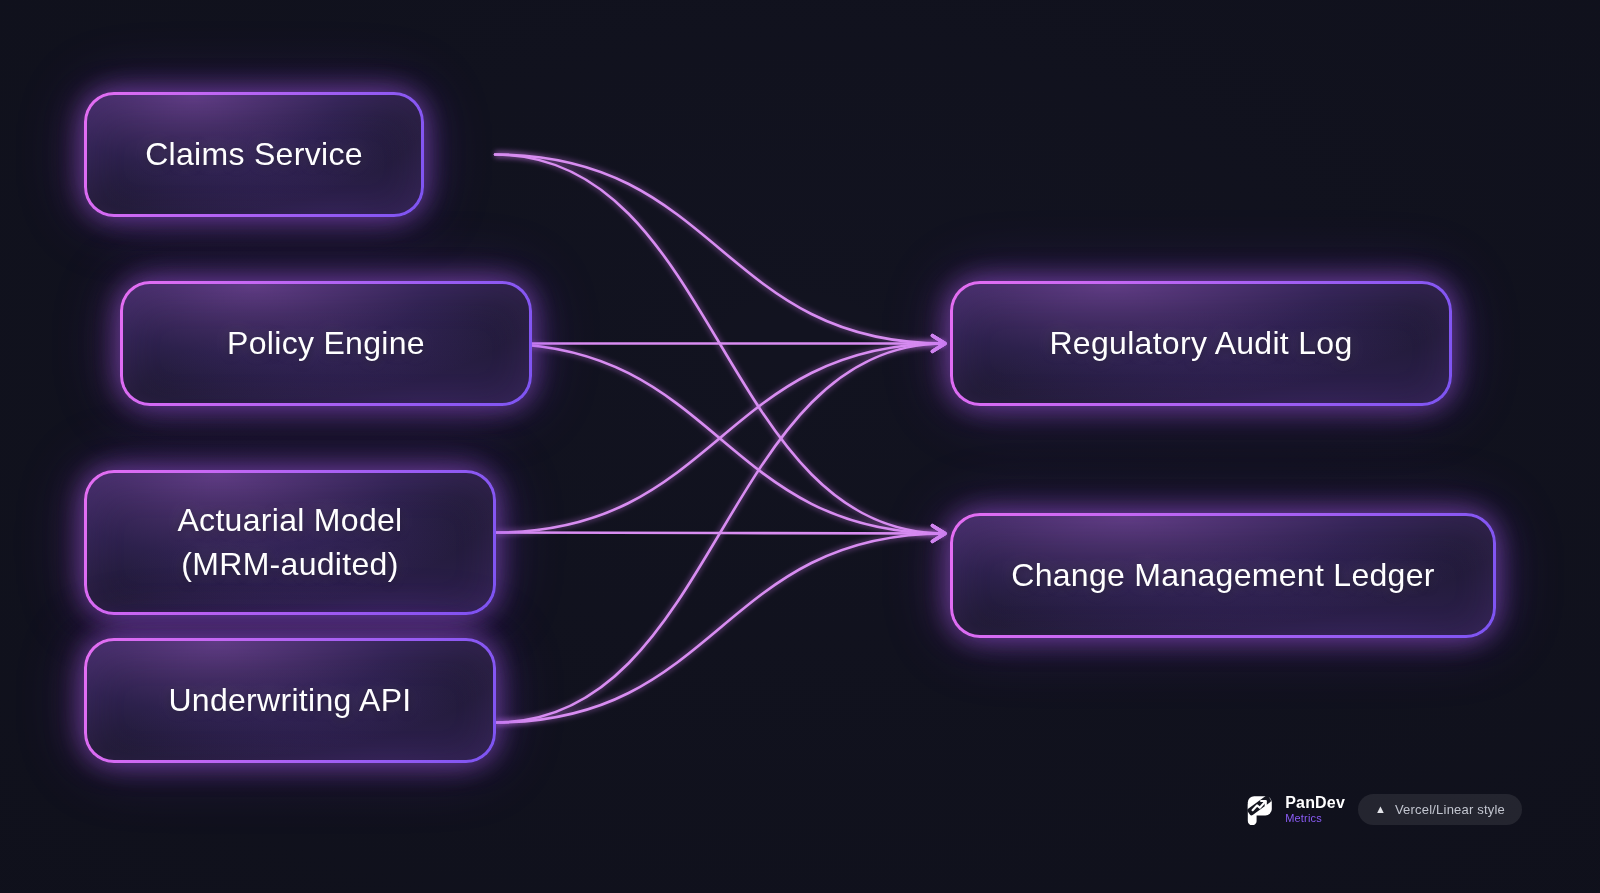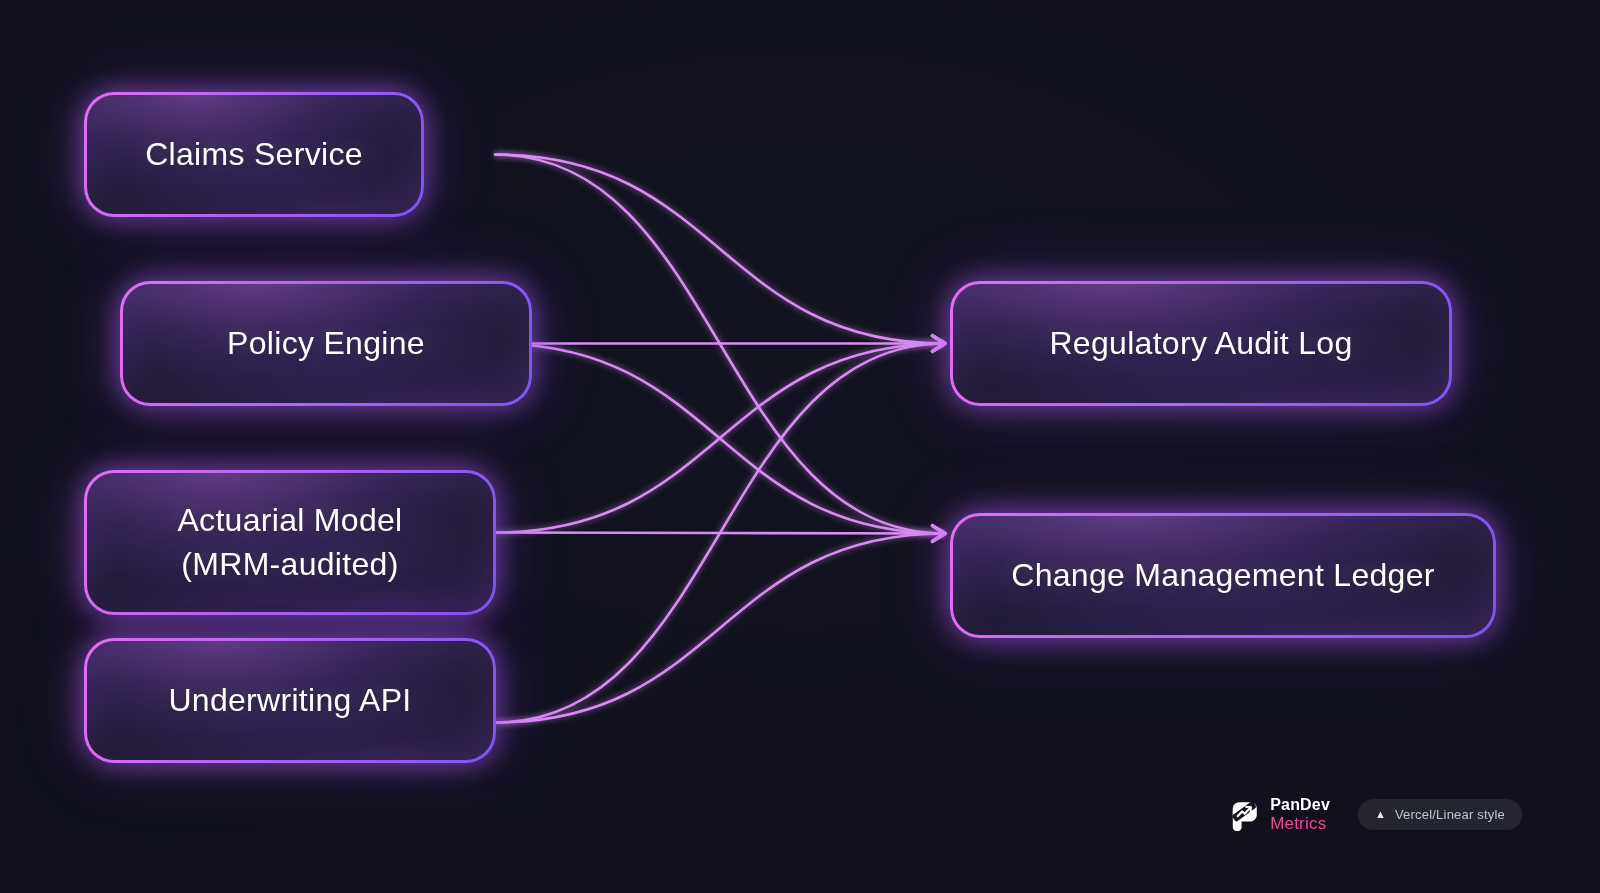--- a/index.html
+++ b/index.html
@@ -29,27 +29,27 @@
       radial-gradient(120% 150% at 75% 105%, rgba(118,62,205,.20) 0%, rgba(16,14,28,0) 60%),
       #1d1931;
     box-shadow:inset 0 8px 40px rgba(180,100,250,.14);
   }
   .node-label{
     color:#ffffff;font-size:32px;font-weight:500;letter-spacing:.3px;line-height:1.35;
     text-align:center;white-space:pre-line;
     text-shadow:0 2px 10px rgba(0,0,0,.45), 0 0 18px rgba(255,255,255,.22);
   }
   .footer{
-    position:absolute;z-index:3;right:78px;bottom:60px;
-    display:flex;align-items:center;gap:28px;
+    position:absolute;z-index:3;right:78px;bottom:68px;
+    display:flex;align-items:center;gap:13px;
   }
   .brand{display:flex;align-items:center;gap:10px;}
   .brand-text{display:flex;flex-direction:column;line-height:1.12;}
   .brand-name{color:#ffffff;font-weight:700;font-size:16px;letter-spacing:.2px;}
-  .brand-sub{color:#ec4899;font-weight:400;font-size:17px;letter-spacing:.2px;}
+  .brand-sub{color:#8b5cf6;font-weight:400;font-size:11px;letter-spacing:.2px;}
   .badge{
     display:flex;align-items:center;gap:9px;
     background:rgba(255,255,255,.085);
     border-radius:999px;padding:8px 17px;
   }
   .badge-triangle{color:#e4e5ea;font-size:11px;line-height:1;}
   .badge-label{color:#c2c5cf;font-size:13px;letter-spacing:.2px;}
 </style>
 </head>
 <body style="background-color: rgb(18, 19, 32);">

